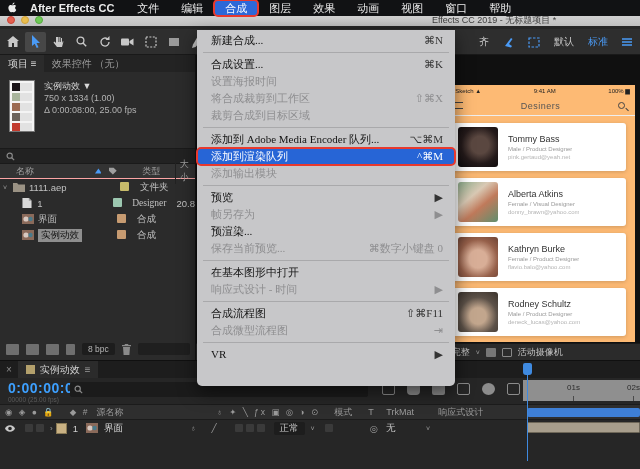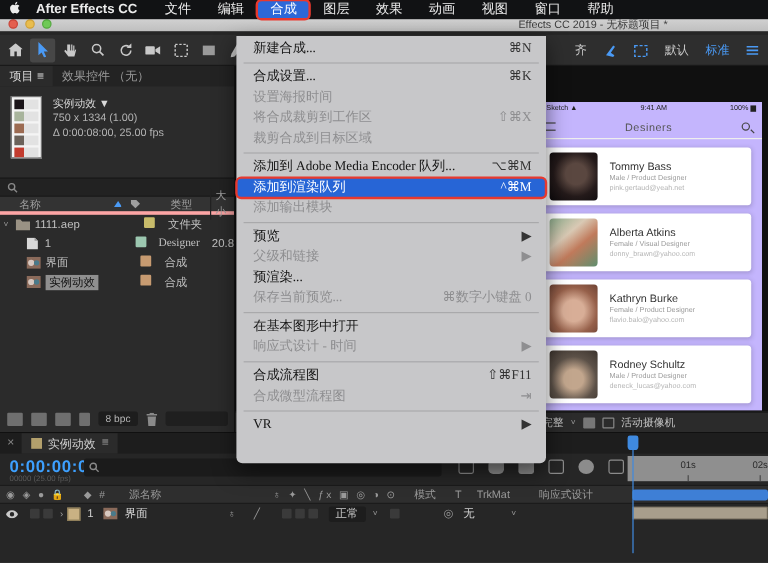--- a/index.html
+++ b/index.html
@@ -34,21 +34,21 @@
   .ptabs { height:17px; background:#232323; display:flex; align-items:stretch; font-size:10px; }
   .ptab { padding:2px 8px 0 8px; color:#9a9a9a; }
   .ptab.active { background:#2b2b2b; color:#d6d6d6; }
   .pinfo { position:relative; height:76px; }
   .pthumb { position:absolute; left:9px; top:8px; width:26px; height:52px; background:#f4f4f4; border:1px solid #777; display:flex; flex-direction:column; gap:2px; padding:2px; }
   .pthumb .mini { height:9px; background:#e2e2e2; display:flex; gap:1px; }
   .pthumb .mini i { display:block; width:8px; height:8px; }
   .pinfo .lines { position:absolute; left:44px; top:8px; line-height:12px; font-size:9px; color:#b2b2b2; white-space:nowrap; }
   .pinfo .nm { color:#d8d8d8; }
   .psearch { height:16px; background:#222; border-top:1px solid #1a1a1a; border-bottom:1px solid #1a1a1a; display:flex; align-items:center; padding-left:6px; color:#8a8a8a; }
-  .phead { height:15px; background:#333; display:flex; align-items:center; font-size:9px; color:#9f9f9f; border-bottom:3px solid #fca5a5; }
+  .phead { height:15px; background:#333; display:flex; align-items:center; font-size:9px; color:#9f9f9f; border-bottom:1px solid #fca5a5; }
   .prow { height:16px; display:flex; align-items:center; font-size:9.5px; color:#c0c0c0; }
   .lbl { width:9px; height:9px; border-radius:1px; margin-left:2px; }
   .ficon { width:12px; height:10px; margin-right:4px; flex:none; }
   .col-name { width:118px; display:flex; align-items:center; overflow:hidden; white-space:nowrap; }
   .col-lab { width:22px; }
   .col-type { width:40px; white-space:nowrap; }
   .sel-name { background:#8f8f8f; color:#111; padding:0 3px; }
   .pbottom { position:absolute; left:0; bottom:2px; width:196px; height:18px; display:flex; align-items:center; gap:7px; padding-left:6px; }
   .pbico { width:13px; height:11px; background:#6f6f6f; border-radius:1px; }
   .bpc { background:#1d1d1d; color:#b5b5b5; font-size:8.5px; padding:1px 6px; border-radius:2px; }
@@ -56,21 +56,21 @@
   
   .viewer { position:absolute; left:196px; top:55px; width:444px; height:305px; background:#161616; }
   .viewer .stage { position:absolute; left:0; top:0; right:0; bottom:17px; background:#101010; }
   .blue-edge { position:absolute; left:234px; top:33px; width:2px; height:254px; background:#2f7bd2; }
   .vbottom { position:absolute; left:0; bottom:0; width:444px; height:17px; background:#2b2b2b; border-top:1px solid #191919; display:flex; align-items:center; font-size:9px; color:#c2c2c2; gap:6px; padding-left:46px; white-space:nowrap; }
   .vico { width:12px; height:9px; background:#777; border-radius:1px; flex:none; }
   .vchip { background:#1d1d1d; padding:0 4px; border-radius:2px; }
   .caret { font-size:7px; color:#9a9a9a; }
 
   
-  .phone { position:absolute; left:247px; top:30px; width:192px; height:257px; background:#c4b5fd; overflow:hidden; color:#333; }
+  .phone { position:absolute; left:247px; top:30px; width:192px; height:257px; background:#fdba74; overflow:hidden; color:#333; }
   .ph-status { height:11px; display:flex; justify-content:space-between; align-items:center; font-size:6px; color:#222; padding:0 5px; }
   .ph-nav { height:20px; display:flex; align-items:center; justify-content:space-between; padding:0 10px; border-bottom:1px solid #eee; }
   .ph-title { font-size:9px; color:#555; letter-spacing:.5px; }
   .burger { width:10px; height:7px; border-top:1.5px solid #444; border-bottom:1.5px solid #444; }
   .mag { width:7px; height:7px; border:1.3px solid #444; border-radius:50%; position:relative; }
   .mag:after { content:""; position:absolute; left:6px; top:6px; width:4px; height:1.3px; background:#444; transform:rotate(45deg); }
   .card { position:relative; margin:7px 9px 0 9px; height:48px; background:#fff; border-radius:3px; box-shadow:0 1px 4px rgba(0,0,0,.18); display:flex; align-items:center; padding-left:6px; }
   .avatar { width:40px; height:40px; border-radius:3px; flex:none; }
   .card .ct { margin-left:10px; overflow:hidden; }
   .cname { font-size:9px; color:#333; margin-bottom:2px; }
@@ -438,21 +438,21 @@
     <div class="mi dis">
         <span>添加输出模块</span>
         <span class="sc"></span>
       </div>
     <div class="msep"></div>
     <div class="mi">
         <span>预览</span>
         <span class="sc">▶</span>
       </div>
     <div class="mi dis">
-        <span>父级和链接</span>
+        <span>帧另存为</span>
         <span class="sc">▶</span>
       </div>
     <div class="mi">
         <span>预渲染...</span>
         <span class="sc"></span>
       </div>
     <div class="mi dis">
         <span>保存当前预览...</span>
         <span class="sc">⌘数字小键盘 0</span>
       </div>
@@ -512,21 +512,21 @@
         <span class="rt" style="left:44px;">01s</span>
         <span class="rt" style="left:104px;">02s</span>
         <span class="tick" style="left:50px;"></span>
         <span class="tick" style="left:110px;"></span>
       </span>
     </div>
 
     <div class="thead">
       <span class="hd-ic" style="margin-left:5px;">◉ ◈ ● 🔒</span>
       <span class="hd-ic" style="margin-left:14px;">◆ #</span>
-      <span style="margin-left:18px; width:120px;">源名称</span>
+      <span style="margin-left:7px; width:120px;">源名称</span>
       <span class="hd-ic">♁ ✦ ╲ ƒx ▣ ◎ ◑ ⊙</span>
       <span style="margin-left:14px; width:34px;">模式</span>
       <span style="width:18px;">T</span>
       <span style="width:52px;">TrkMat</span>
       <span style="width:88px;">响应式设计</span>
       <span class="workarea"></span>
     </div>
 
     <div class="lrow">
       <svg width="10" height="7" viewBox="0 0 12 8" style="margin-left:5px;">

